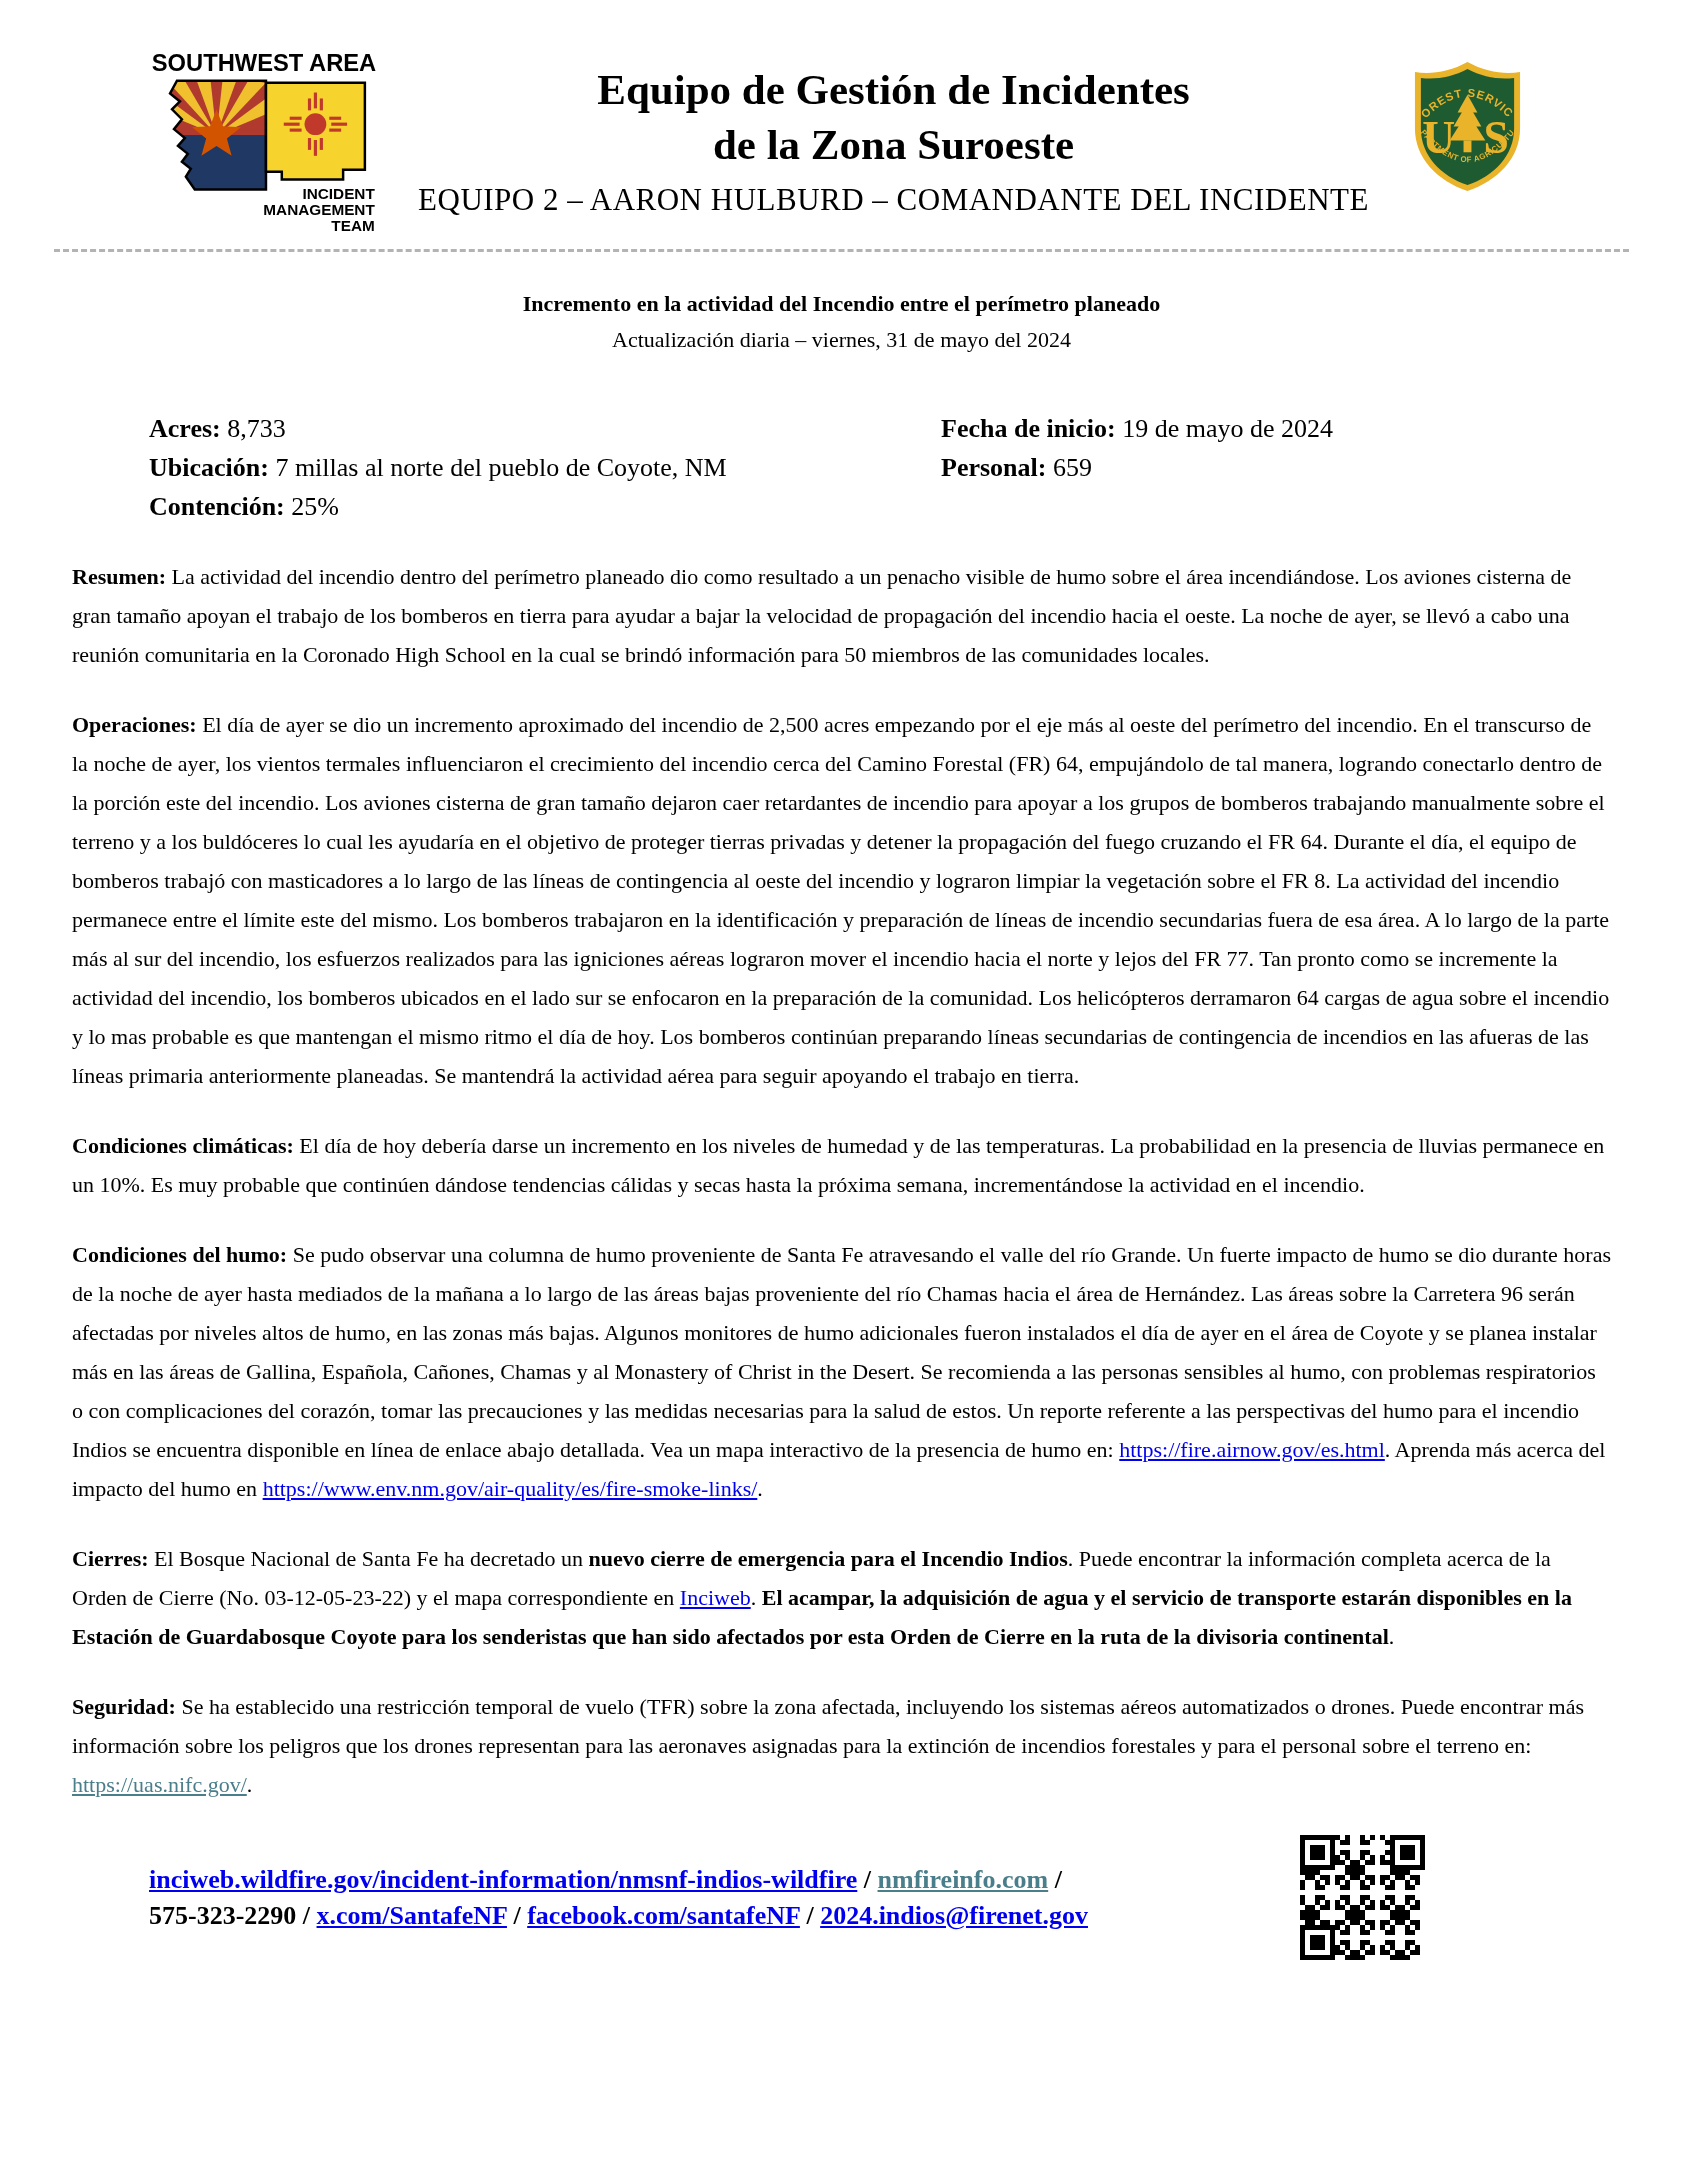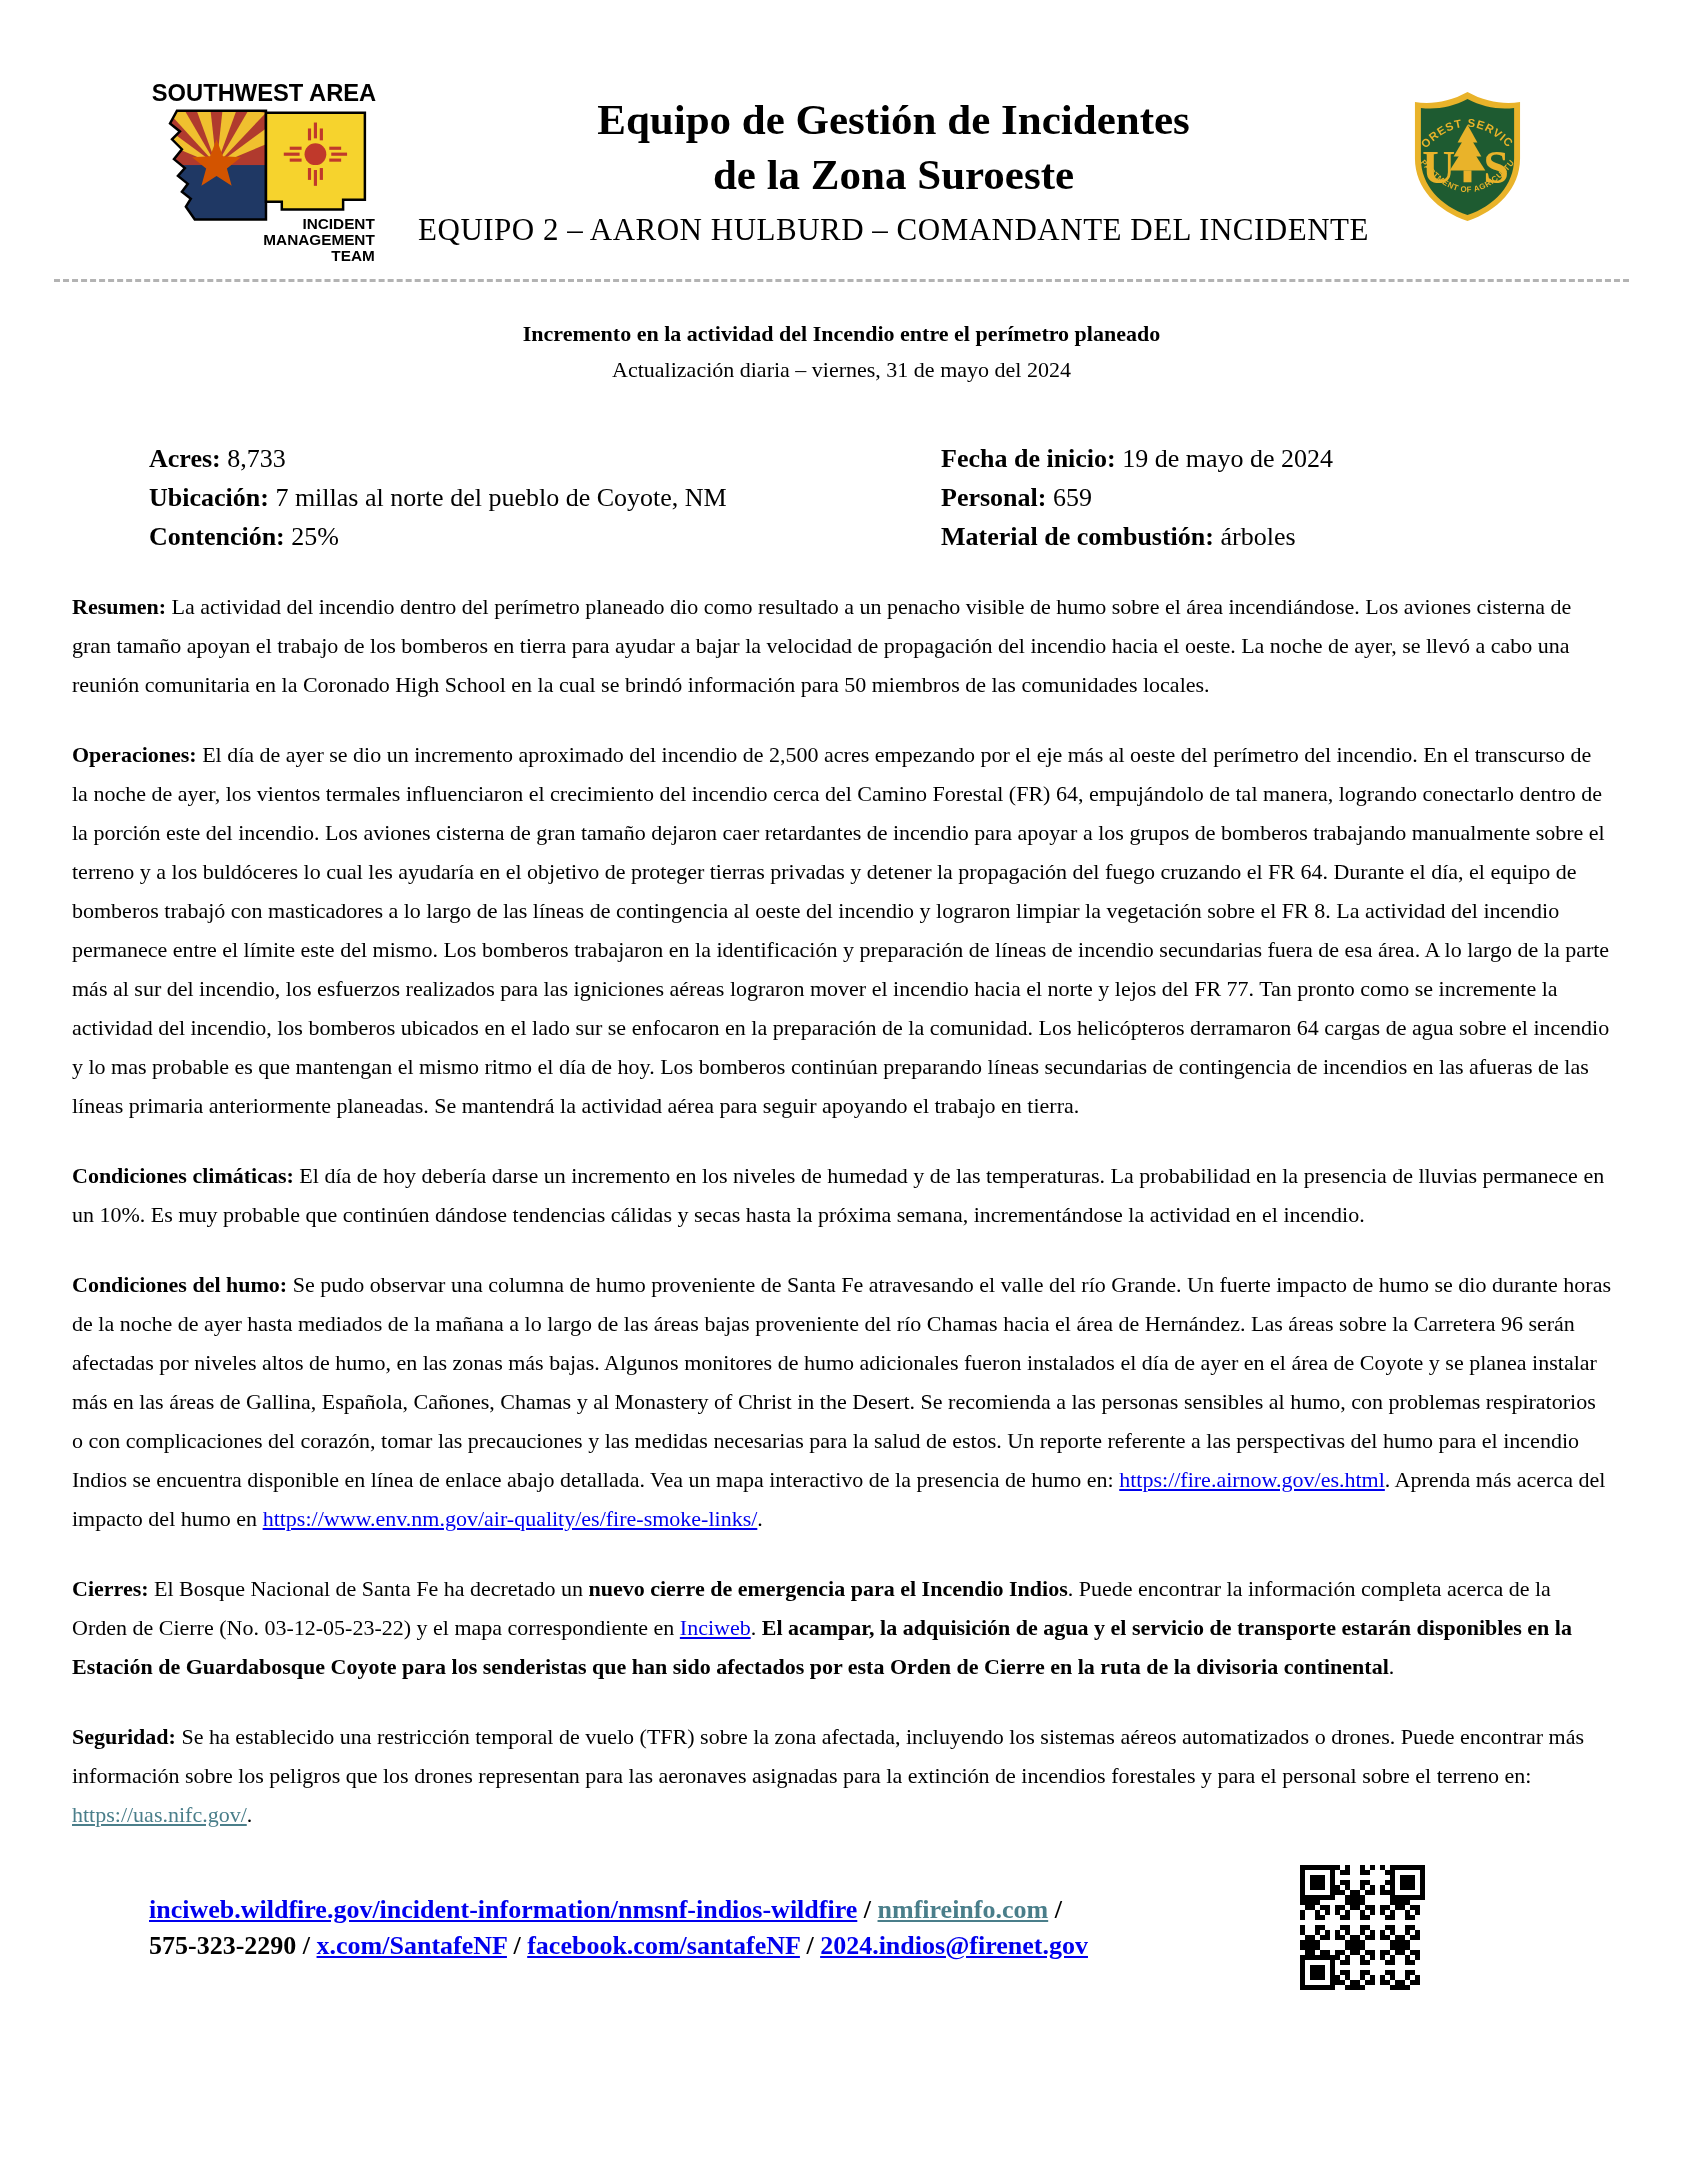--- a/index.html
+++ b/index.html
@@ -1,20 +1,20 @@
 <!DOCTYPE html>
 <html><head>
 <meta charset="utf-8">
 <style>
   html,body{margin:0;padding:0;background:#e8e8e8;}
   .page{width:1683px;height:2178px;background:#ffffff;margin:0 auto;position:relative;
         font-family:"Liberation Serif",serif;color:#000;overflow:hidden;}
   
   .header{display:flex;justify-content:space-between;align-items:flex-start;
-          padding:81px 156px 0 149px;}
+          padding:51px 156px 0 149px;}
   .org-logo{width:230px;flex:0 0 auto;}
   .head-center{flex:1;text-align:center;padding-top:12px;}
   .head-title{font-size:43px;font-weight:bold;line-height:1.27;}
   .head-team{font-size:31px;margin-top:10px;letter-spacing:0.5px;white-space:nowrap;}
   .fs-logo{width:119px;flex:0 0 auto;margin-top:8px;}
   .rule{border:none;border-top:3px dashed #b3b3b3;margin:14px 54px 0 54px;}
   
   .doc-head{text-align:center;margin-top:34px;font-size:22px;line-height:36px;}
   .doc-title{font-weight:bold;}
   
@@ -129,21 +129,20 @@
 
   <div class="facts">
     <div class="fact-col">
       <div><b>Acres:</b> <span>8,733</span></div>
       <div><b>Ubicación:</b> <span>7 millas al norte del pueblo de Coyote, NM</span></div>
       <div><b>Contención:</b> <span>25%</span></div>
     </div>
     <div class="fact-col">
       <div><b>Fecha de inicio:</b> <span>19 de mayo de 2024</span></div>
       <div><b>Personal:</b> <span>659</span></div>
-      <div><b>Material de combustión:</b> <span>árboles</span></div>
     </div>
   </div>
 
   <div class="content">
       <p><b>Resumen:</b><span> La actividad del incendio dentro del perímetro planeado dio como resultado a un penacho visible de humo sobre el área incendiándose. Los aviones cisterna de gran tamaño apoyan el trabajo de los bomberos en tierra para ayudar a bajar la velocidad de propagación del incendio hacia el oeste. La noche de ayer, se llevó a cabo una reunión comunitaria en la Coronado High School en la cual se brindó información para 50 miembros de las comunidades locales.</span></p>
       <p><b>Operaciones:</b><span> El día de ayer se dio un incremento aproximado del incendio de 2,500 acres empezando por el eje más al oeste del perímetro del incendio. En el transcurso de la noche de ayer, los vientos termales influenciaron el crecimiento del incendio cerca del Camino Forestal (FR) 64, empujándolo de tal manera, logrando conectarlo dentro de la porción este del incendio. Los aviones cisterna de gran tamaño dejaron caer retardantes de incendio para apoyar a los grupos de bomberos trabajando manualmente sobre el terreno y a los buldóceres lo cual les ayudaría en el objetivo de proteger tierras privadas y detener la propagación del fuego cruzando el FR 64. Durante el día, el equipo de bomberos trabajó con masticadores a lo largo de las líneas de contingencia al oeste del incendio y lograron limpiar la vegetación sobre el FR 8. La actividad del incendio permanece entre el límite este del mismo. Los bomberos trabajaron en la identificación y preparación de líneas de incendio secundarias fuera de esa área. A lo largo de la parte más al sur del incendio, los esfuerzos realizados para las igniciones aéreas lograron mover el incendio hacia el norte y lejos del FR 77. Tan pronto como se incremente la actividad del incendio, los bomberos ubicados en el lado sur se enfocaron en la preparación de la comunidad. Los helicópteros derramaron 64 cargas de agua sobre el incendio y lo mas probable es que mantengan el mismo ritmo el día de hoy. Los bomberos continúan preparando líneas secundarias de contingencia de incendios en las afueras de las líneas primaria anteriormente planeadas. Se mantendrá la actividad aérea para seguir apoyando el trabajo en tierra.</span></p>
       <p><b>Condiciones climáticas:</b><span> El día de hoy debería darse un incremento en los niveles de humedad y de las temperaturas. La probabilidad en la presencia de lluvias permanece en un 10%. Es muy probable que continúen dándose tendencias cálidas y secas hasta la próxima semana, incrementándose la actividad en el incendio.</span></p>
       <p><b>Condiciones del humo:</b><span> Se pudo observar una columna de humo proveniente de Santa Fe atravesando el valle del río Grande. Un fuerte impacto de humo se dio durante horas de la noche de ayer hasta mediados de la mañana a lo largo de las áreas bajas proveniente del río Chamas hacia el área de Hernández. Las áreas sobre la Carretera 96 serán afectadas por niveles altos de humo, en las zonas más bajas. Algunos monitores de humo adicionales fueron instalados el día de ayer en el área de Coyote y se planea instalar más en las áreas de Gallina, Española, Cañones, Chamas y al Monastery of Christ in the Desert. Se recomienda a las personas sensibles al humo, con problemas respiratorios o con complicaciones del corazón, tomar las precauciones y las medidas necesarias para la salud de estos. Un reporte referente a las perspectivas del humo para el incendio Indios se encuentra disponible en línea de enlace abajo detallada. Vea un mapa interactivo de la presencia de humo en: </span><a class="lnk blue">https://fire.airnow.gov/es.html</a><span>. Aprenda más acerca del impacto del humo en </span><a class="lnk blue">https://www.env.nm.gov/air-quality/es/fire-smoke-links/</a><span>.</span></p>
       <p><b>Cierres:</b><span> El Bosque Nacional de Santa Fe ha decretado un </span><span style="font-weight: bold;">nuevo cierre de emergencia para el Incendio Indios</span><span>. Puede encontrar la información completa acerca de la Orden de Cierre (No. 03-12-05-23-22) y el mapa correspondiente en </span><a class="lnk blue">Inciweb</a><span>. </span><span style="font-weight: bold;">El acampar, la adquisición de agua y el servicio de transporte estarán disponibles en la Estación de Guardabosque Coyote para los senderistas que han sido afectados por esta Orden de Cierre en la ruta de la divisoria continental</span><span>.</span></p>
       <p><b>Seguridad:</b><span> Se ha establecido una restricción temporal de vuelo (TFR) sobre la zona afectada, incluyendo los sistemas aéreos automatizados o drones. Puede encontrar más información sobre los peligros que los drones representan para las aeronaves asignadas para la extinción de incendios forestales y para el personal sobre el terreno en:</span><br><a class="lnk teal">https://uas.nifc.gov/</a><span>.</span></p>

